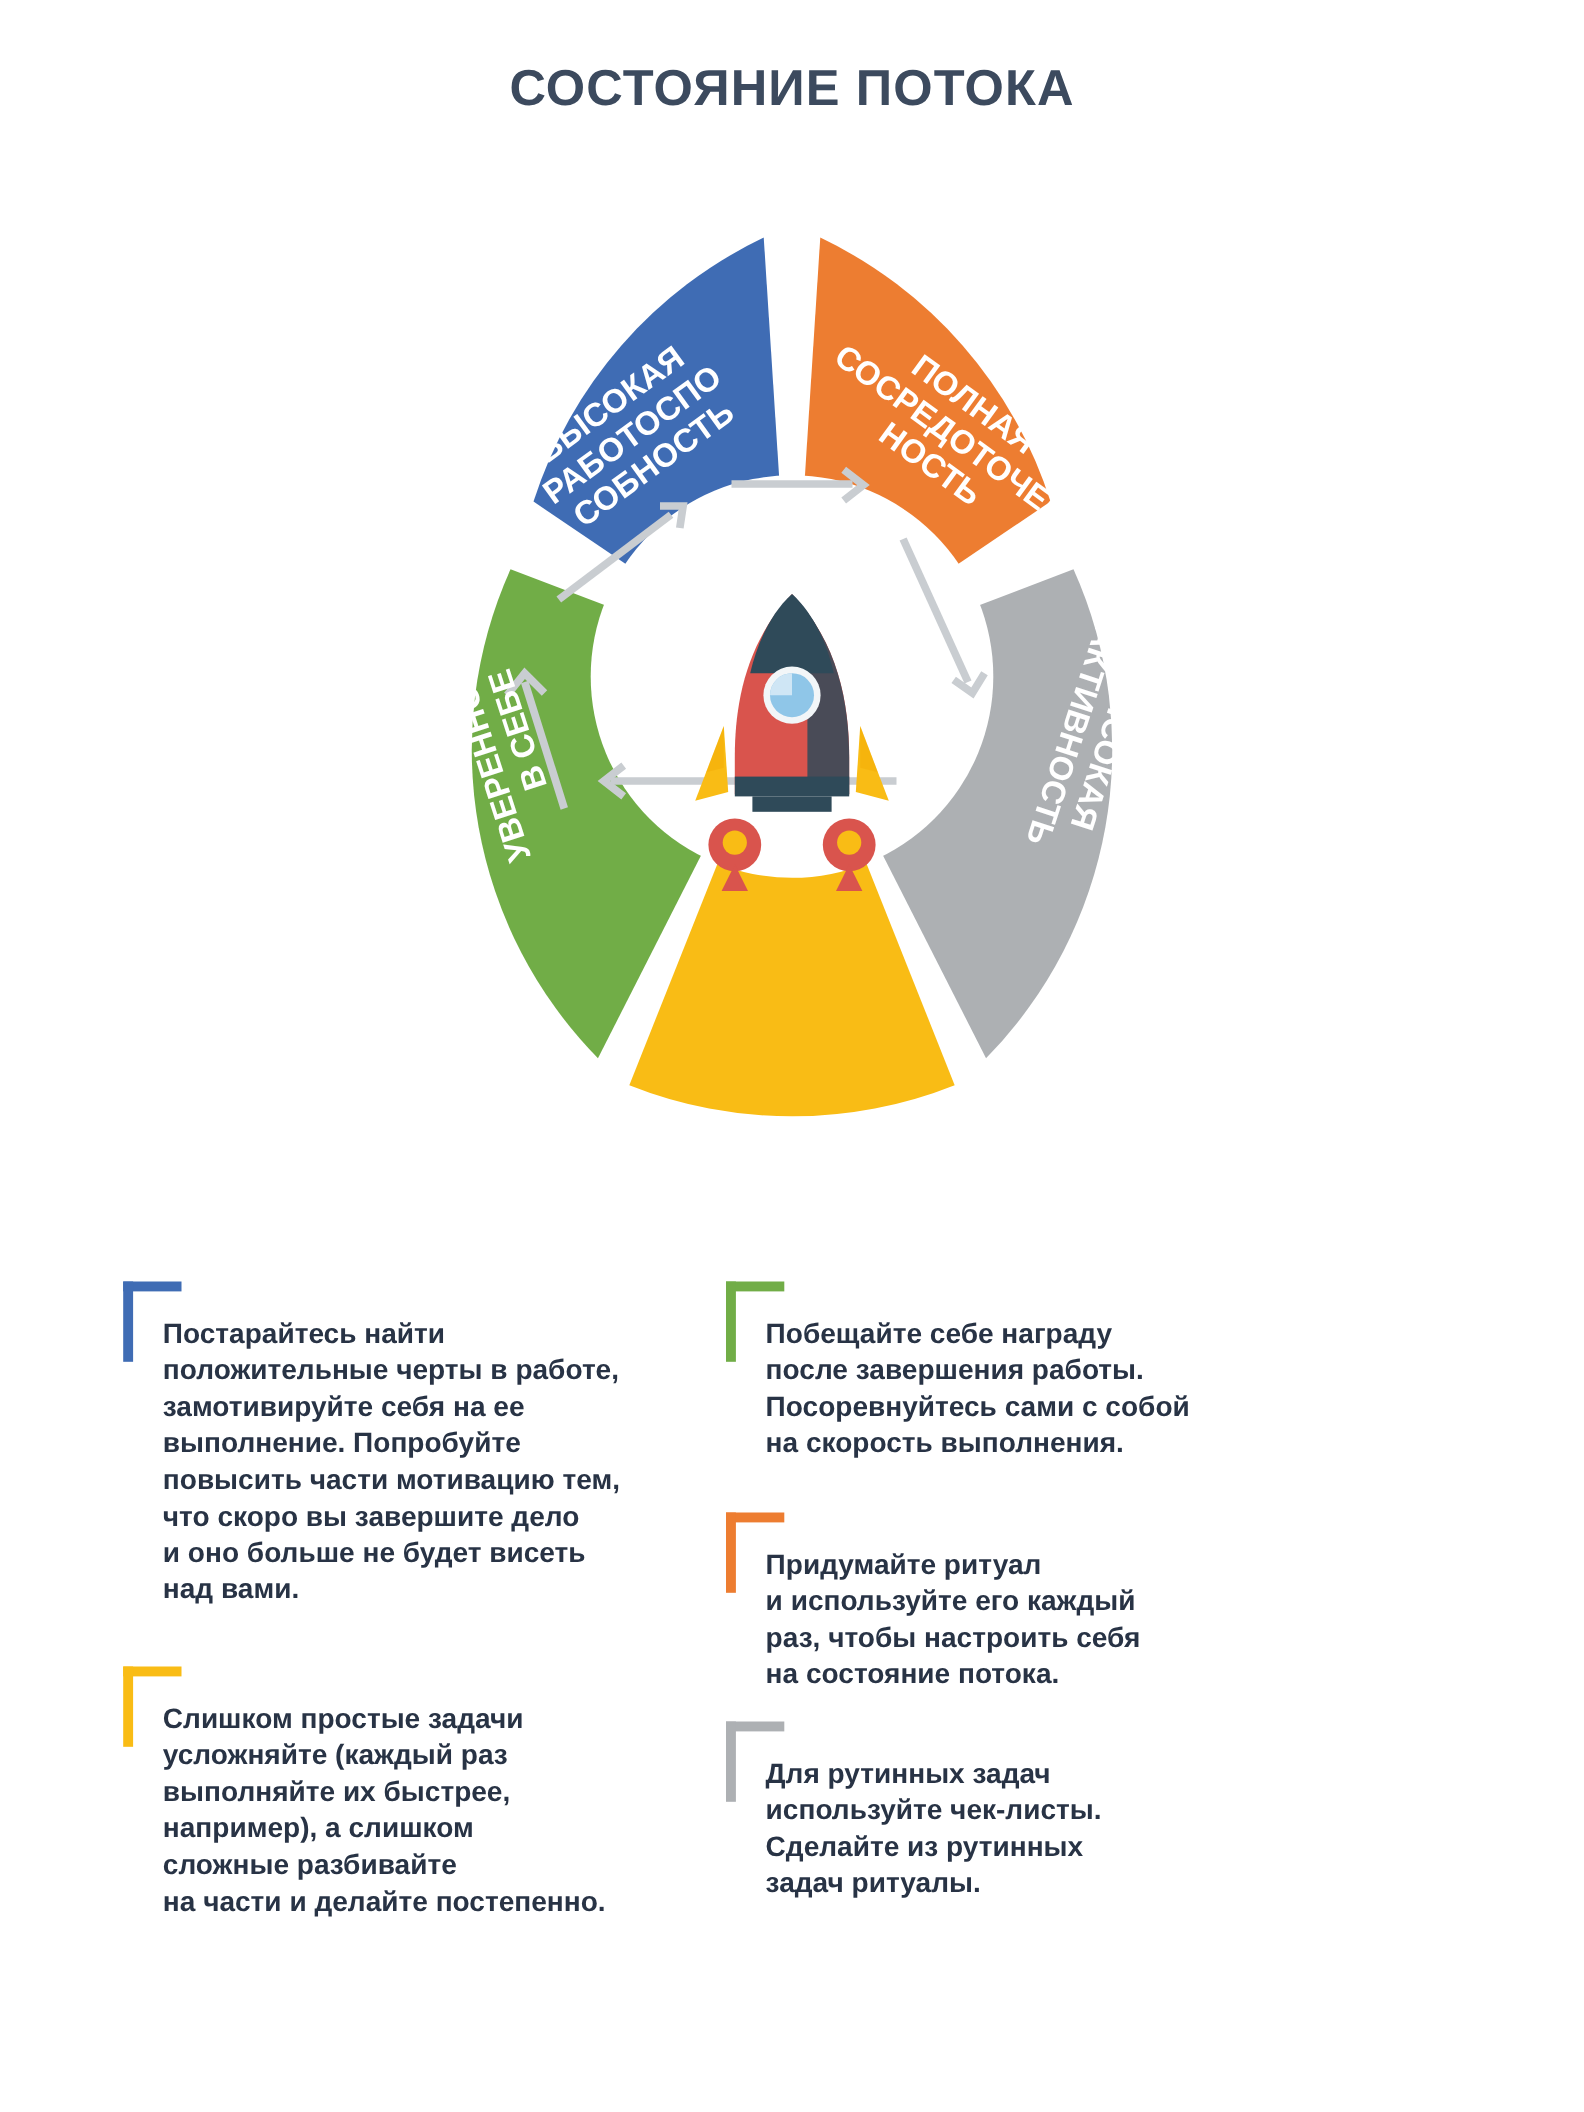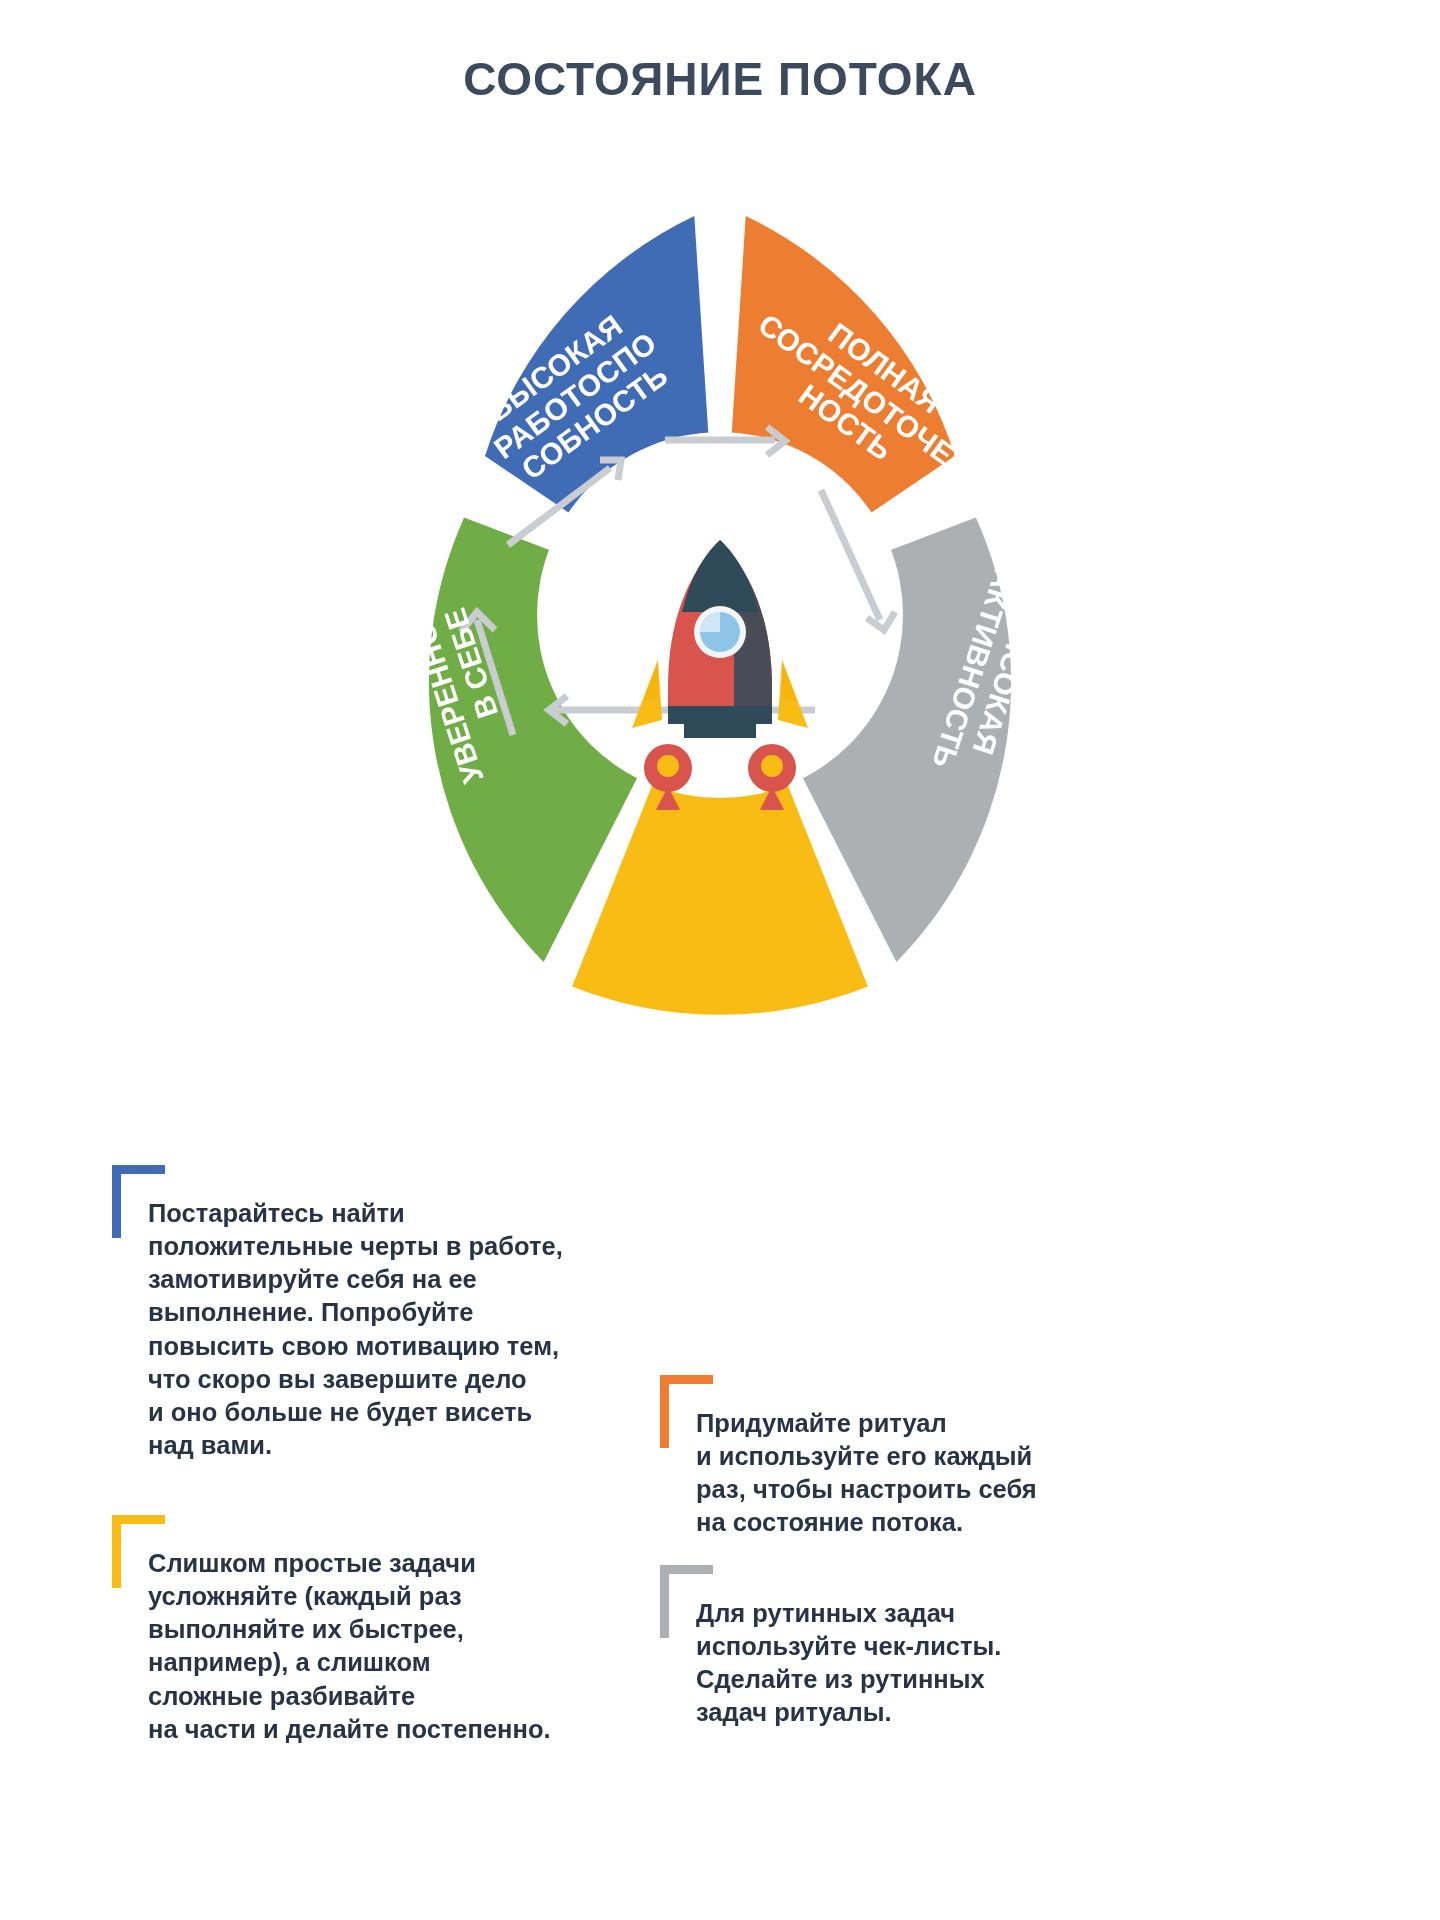--- a/index.html
+++ b/index.html
@@ -195,36 +195,43 @@
 </div>
 
 <div id="tips">
 
   <div class="tip tip-a">
     <div class="tip-bracket" style="border-color:#3f6cb4;"></div>
     <div class="tip-text">Постарайтесь найти
 положительные черты в работе,
 замотивируйте себя на ее
 выполнение. Попробуйте
-повысить свою мотивацию тем,
+повысить части мотивацию тем,
 что скоро вы завершите дело
 и оно больше не будет висеть
 над вами.</div>
   </div>
 
   <div class="tip tip-b">
     <div class="tip-bracket" style="border-color:#f9bc15;"></div>
     <div class="tip-text">Слишком простые задачи
 усложняйте (каждый раз
 выполняйте их быстрее,
 например), а слишком
 сложные разбивайте
 на части и делайте постепенно.</div>
   </div>
 
+  <div class="tip tip-c">
+    <div class="tip-bracket" style="border-color:#71ad47;"></div>
+    <div class="tip-text">Побещайте себе награду
+после завершения работы.
+Посоревнуйтесь сами с собой
+на скорость выполнения.</div>
+  </div>
 
   <div class="tip tip-d">
     <div class="tip-bracket" style="border-color:#ed7d31;"></div>
     <div class="tip-text">Придумайте ритуал
 и используйте его каждый
 раз, чтобы настроить себя
 на состояние потока.</div>
   </div>
 
   <div class="tip tip-e">

